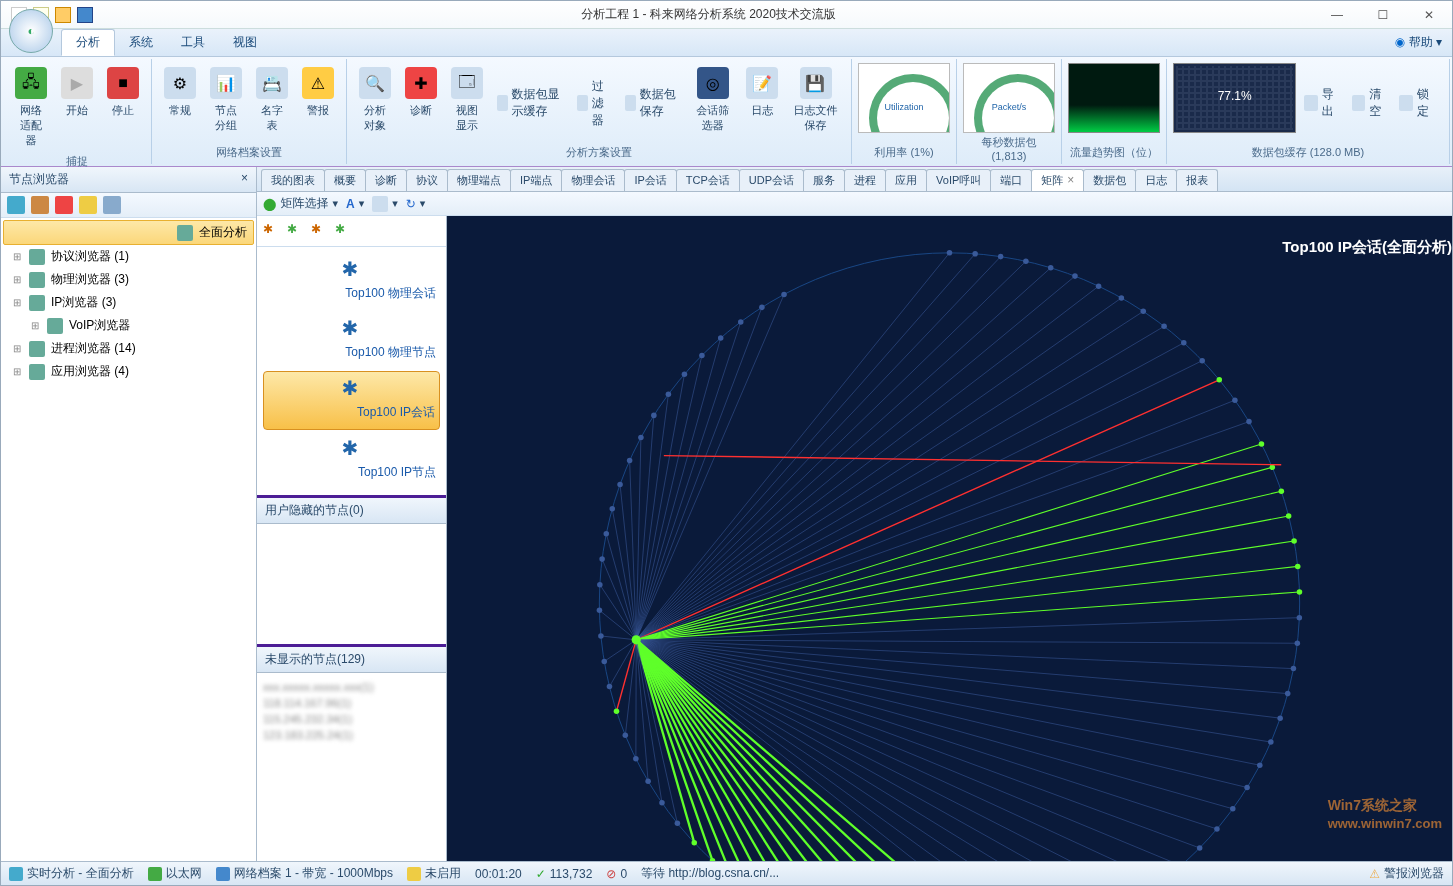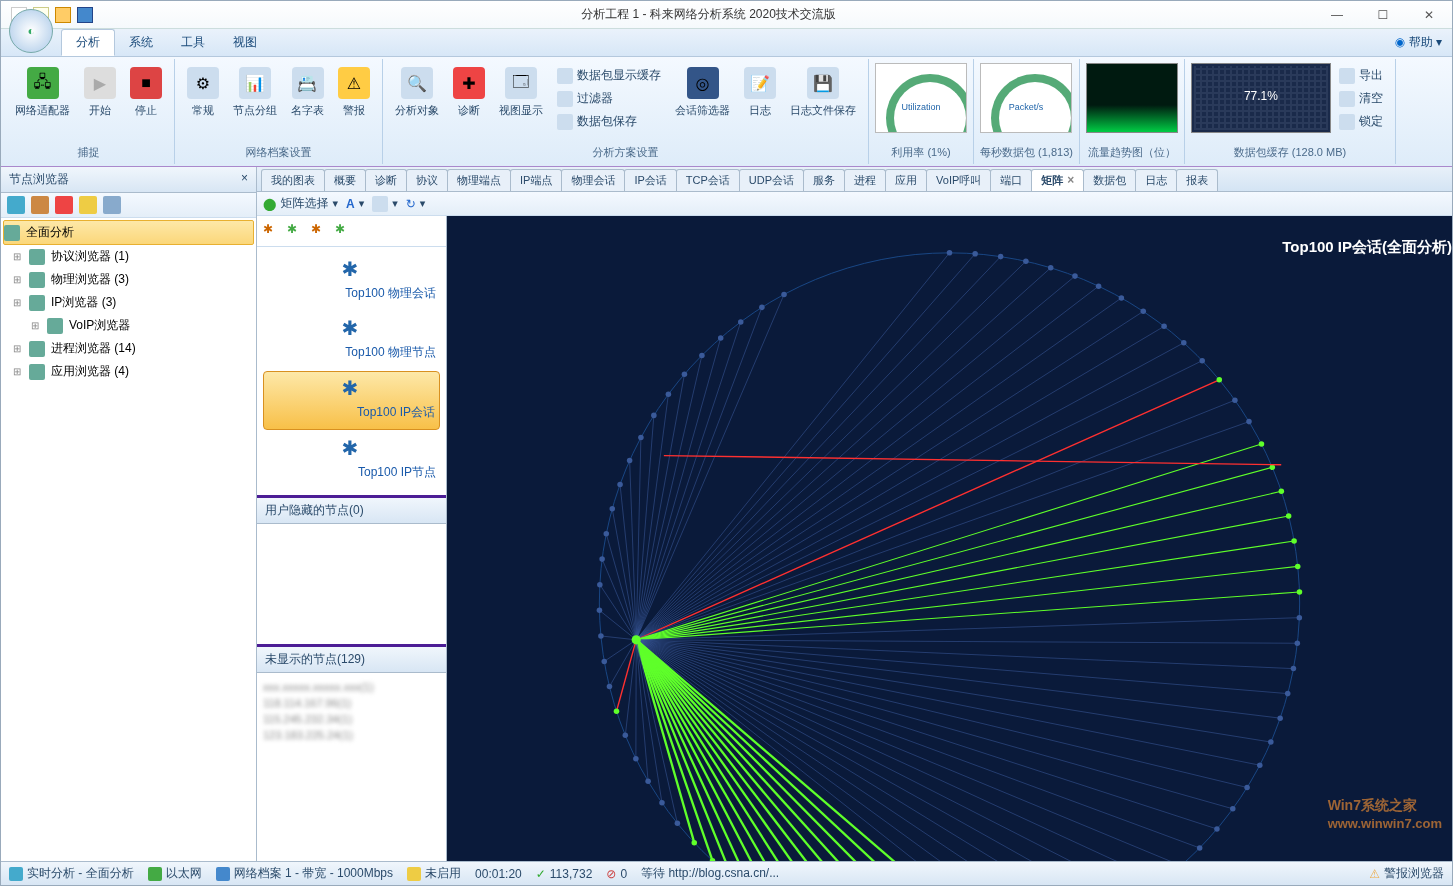--- a/index.html
+++ b/index.html
@@ -16,21 +16,21 @@
 .menubar .tab{padding:4px 14px;color:#1a4a7a;cursor:pointer}
 .menubar .tab.active{background:#fff;border:1px solid #b4c8dd;border-bottom:1px solid #fff;border-radius:3px 3px 0 0}
 .menubar .help{margin-left:auto;padding-right:10px;color:#1a4a7a}
 .ribbon{height:110px;background:linear-gradient(#f4f9ff,#deecf9);display:flex;border-bottom:1px solid #a8c;padding:2px}
 .rgroup{border-right:1px solid #b8d0e8;padding:4px 6px;display:flex;flex-direction:column}
 .rgroup .items{display:flex;gap:2px;flex:1}
 .rgroup .lbl{text-align:center;color:#4a6a8a;font-size:11px;padding-top:2px}
 .rbtn{display:flex;flex-direction:column;align-items:center;justify-content:flex-start;padding:4px 6px;cursor:pointer;border-radius:3px;min-width:44px}
 .rbtn .ic{width:32px;height:32px;background:#cde;border-radius:4px;margin-bottom:4px;display:flex;align-items:center;justify-content:center;font-size:16px}
 .rbtn .tx{font-size:11px;color:#2a4a6a;text-align:center}
-.rsmall{display:flex;flex-direction:column;gap:2px;padding:2px}
+.rsmall{display:flex;flex-direction:row;gap:2px;padding:2px}
 .rsmall div{display:flex;align-items:center;gap:4px;font-size:11px;color:#2a4a6a;padding:2px 4px;cursor:pointer}
 .rsmall .si{width:16px;height:16px;background:#cde;border-radius:2px;display:inline-block}
 .gauge{width:92px;height:70px;background:#fff;border:1px solid #bbb;border-radius:0;position:relative;overflow:hidden}
 .gauge::before{content:"";position:absolute;left:10px;top:10px;width:72px;height:72px;border:8px solid #5a7;border-bottom-color:transparent;border-radius:50%}
 .gauge .gl{position:absolute;bottom:20px;width:100%;text-align:center;font-size:9px;color:#26a}
 .chartlet{width:92px;height:70px;background:#001a10;border:1px solid #888;position:relative}
 .chartlet::after{content:"";position:absolute;left:0;bottom:0;width:100%;height:40%;background:linear-gradient(to top,#0c4,transparent)}
 .buffer{width:140px;height:70px;background:#1a2a4a;border:1px solid #888;position:relative;color:#fff;font-size:11px;display:flex;align-items:center;justify-content:center;padding-bottom:4px}
 .buffer .grid{position:absolute;inset:2px;background:repeating-linear-gradient(90deg,#2a3a5a 0 2px,transparent 2px 6px),repeating-linear-gradient(0deg,#2a3a5a 0 2px,transparent 2px 6px)}
 .body{flex:1;display:flex;overflow:hidden}
@@ -39,21 +39,21 @@
 .tb{background:linear-gradient(#f4f9ff,#e4eef8);padding:3px 6px;border-bottom:1px solid #cde;display:flex;gap:6px}
 .tb span{width:18px;height:18px;background:#cde;border-radius:2px;cursor:pointer}
 .tree{flex:1;overflow:auto;padding:2px}
 .tree .node{padding:3px 6px 3px 20px;display:flex;align-items:center;gap:6px;cursor:pointer}
 .tree .node.sel{background:linear-gradient(#fde8a8,#fbd77a);border:1px solid #e8b030;border-radius:2px}
 .tree .tic{width:16px;height:16px;background:#6a9;border-radius:2px;display:inline-block}
 .tree .exp{position:absolute;margin-left:-16px;color:#888;font-size:10px}
 .main{flex:1;display:flex;flex-direction:column;overflow:hidden}
 .tabs{background:linear-gradient(#e8f0f9,#d4e4f4);display:flex;padding:2px 4px 0 4px;border-bottom:1px solid #abc;gap:0}
 .tabs .t{padding:3px 9px;background:#e8f0f9;border:1px solid #abc;border-bottom:none;margin-right:-1px;border-radius:3px 3px 0 0;color:#2a4a6a;cursor:pointer;font-size:11px;white-space:nowrap}
-.tabs .t.active{background:#fff;font-weight:bold}
+.tabs .t.active{background:#fff;font-weight:normal}
 .tabs .t .cls{margin-left:4px;color:#888}
 .subtb{background:linear-gradient(#f4f9ff,#e4eef8);padding:3px 6px;border-bottom:1px solid #cde;display:flex;gap:8px;align-items:center}
 .subtb .sb{display:flex;align-items:center;gap:4px;color:#2a4a6a;cursor:pointer;font-size:11px}
 .subtb .si{width:16px;height:16px;background:#cde;border-radius:2px}
 .content{flex:1;display:flex;overflow:hidden}
 .matrixnav{width:190px;background:#fff;border-right:1px solid #abc;display:flex;flex-direction:column}
 .mnav-top{padding:6px;border-bottom:1px solid #cde;display:flex;gap:6px}
 .mnav-top span{width:18px;height:18px;display:inline-block}
 .mnav-list{padding:4px;overflow:auto}
 .mitem{text-align:right;padding:8px 4px;cursor:pointer;color:#1a5aaa;border-radius:4px;margin:2px}
@@ -234,21 +234,21 @@
           <span>×</span>
         </div>
       <div class="tb">
         <span style="background:#4ac"></span>
         <span style="background:#c84"></span>
         <span style="background:#e44"></span>
         <span style="background:#ec4"></span>
         <span style="background:#8ac"></span>
       </div>
       <div class="tree" id="tree">
-          <div class="node sel" style="padding-left: 0;">
+          <div class="node sel" style="padding-left: 8px; justify-content: flex-end;">
             <span class="tic"></span>
             <span>全面分析</span>
           </div>
           <div class="node" style="padding-left: 26px;">
             <span class="exp">⊞</span>
             <span class="tic"></span>
             <span>协议浏览器 (1)</span>
           </div>
           <div class="node" style="padding-left: 26px;">
             <span class="exp">⊞</span>

